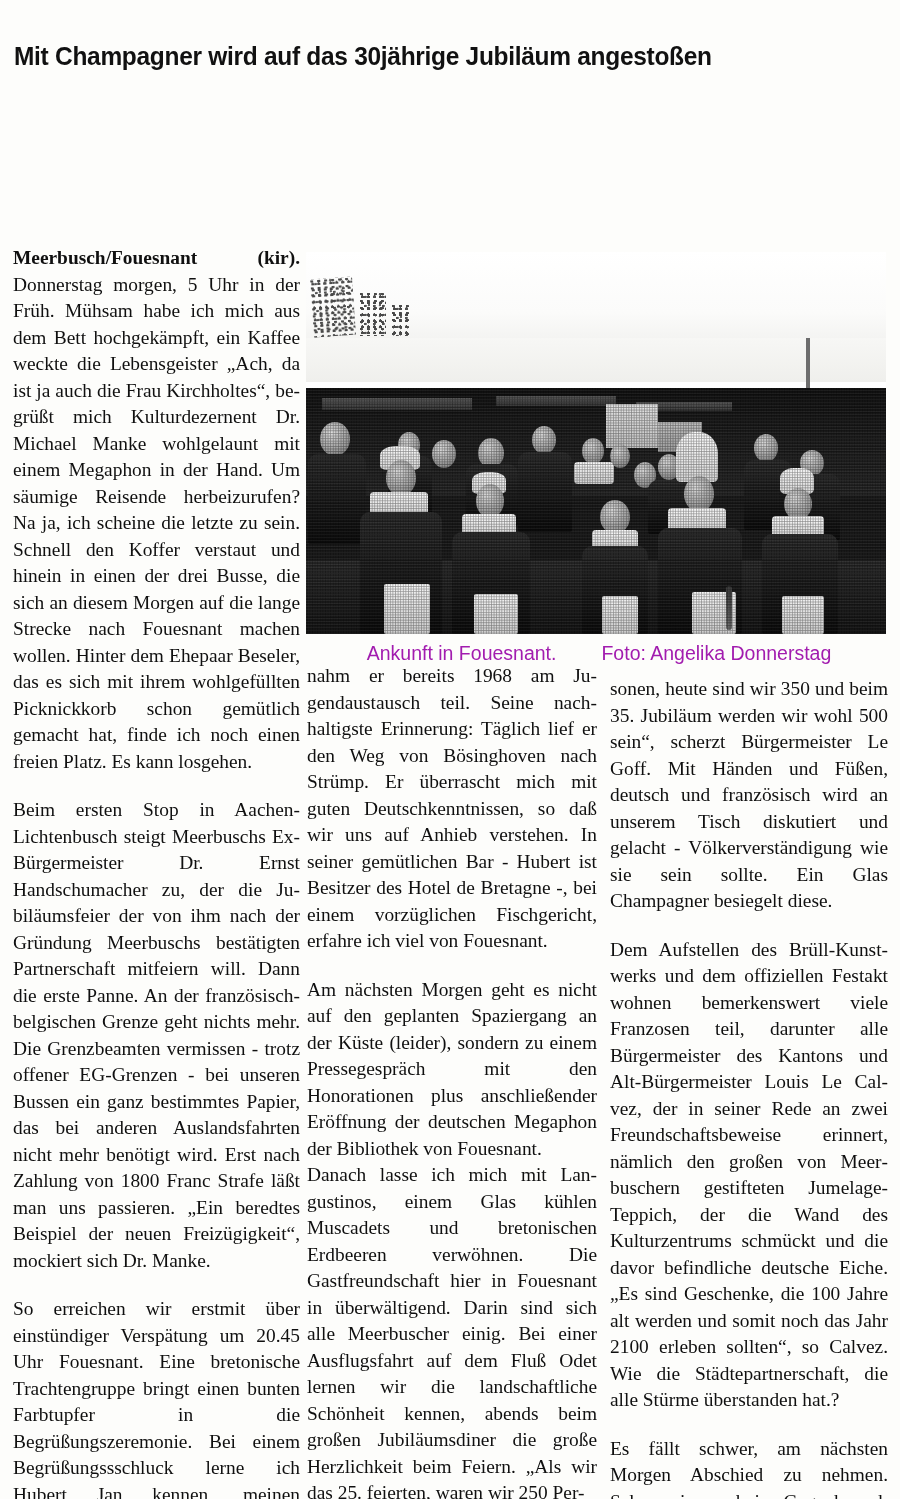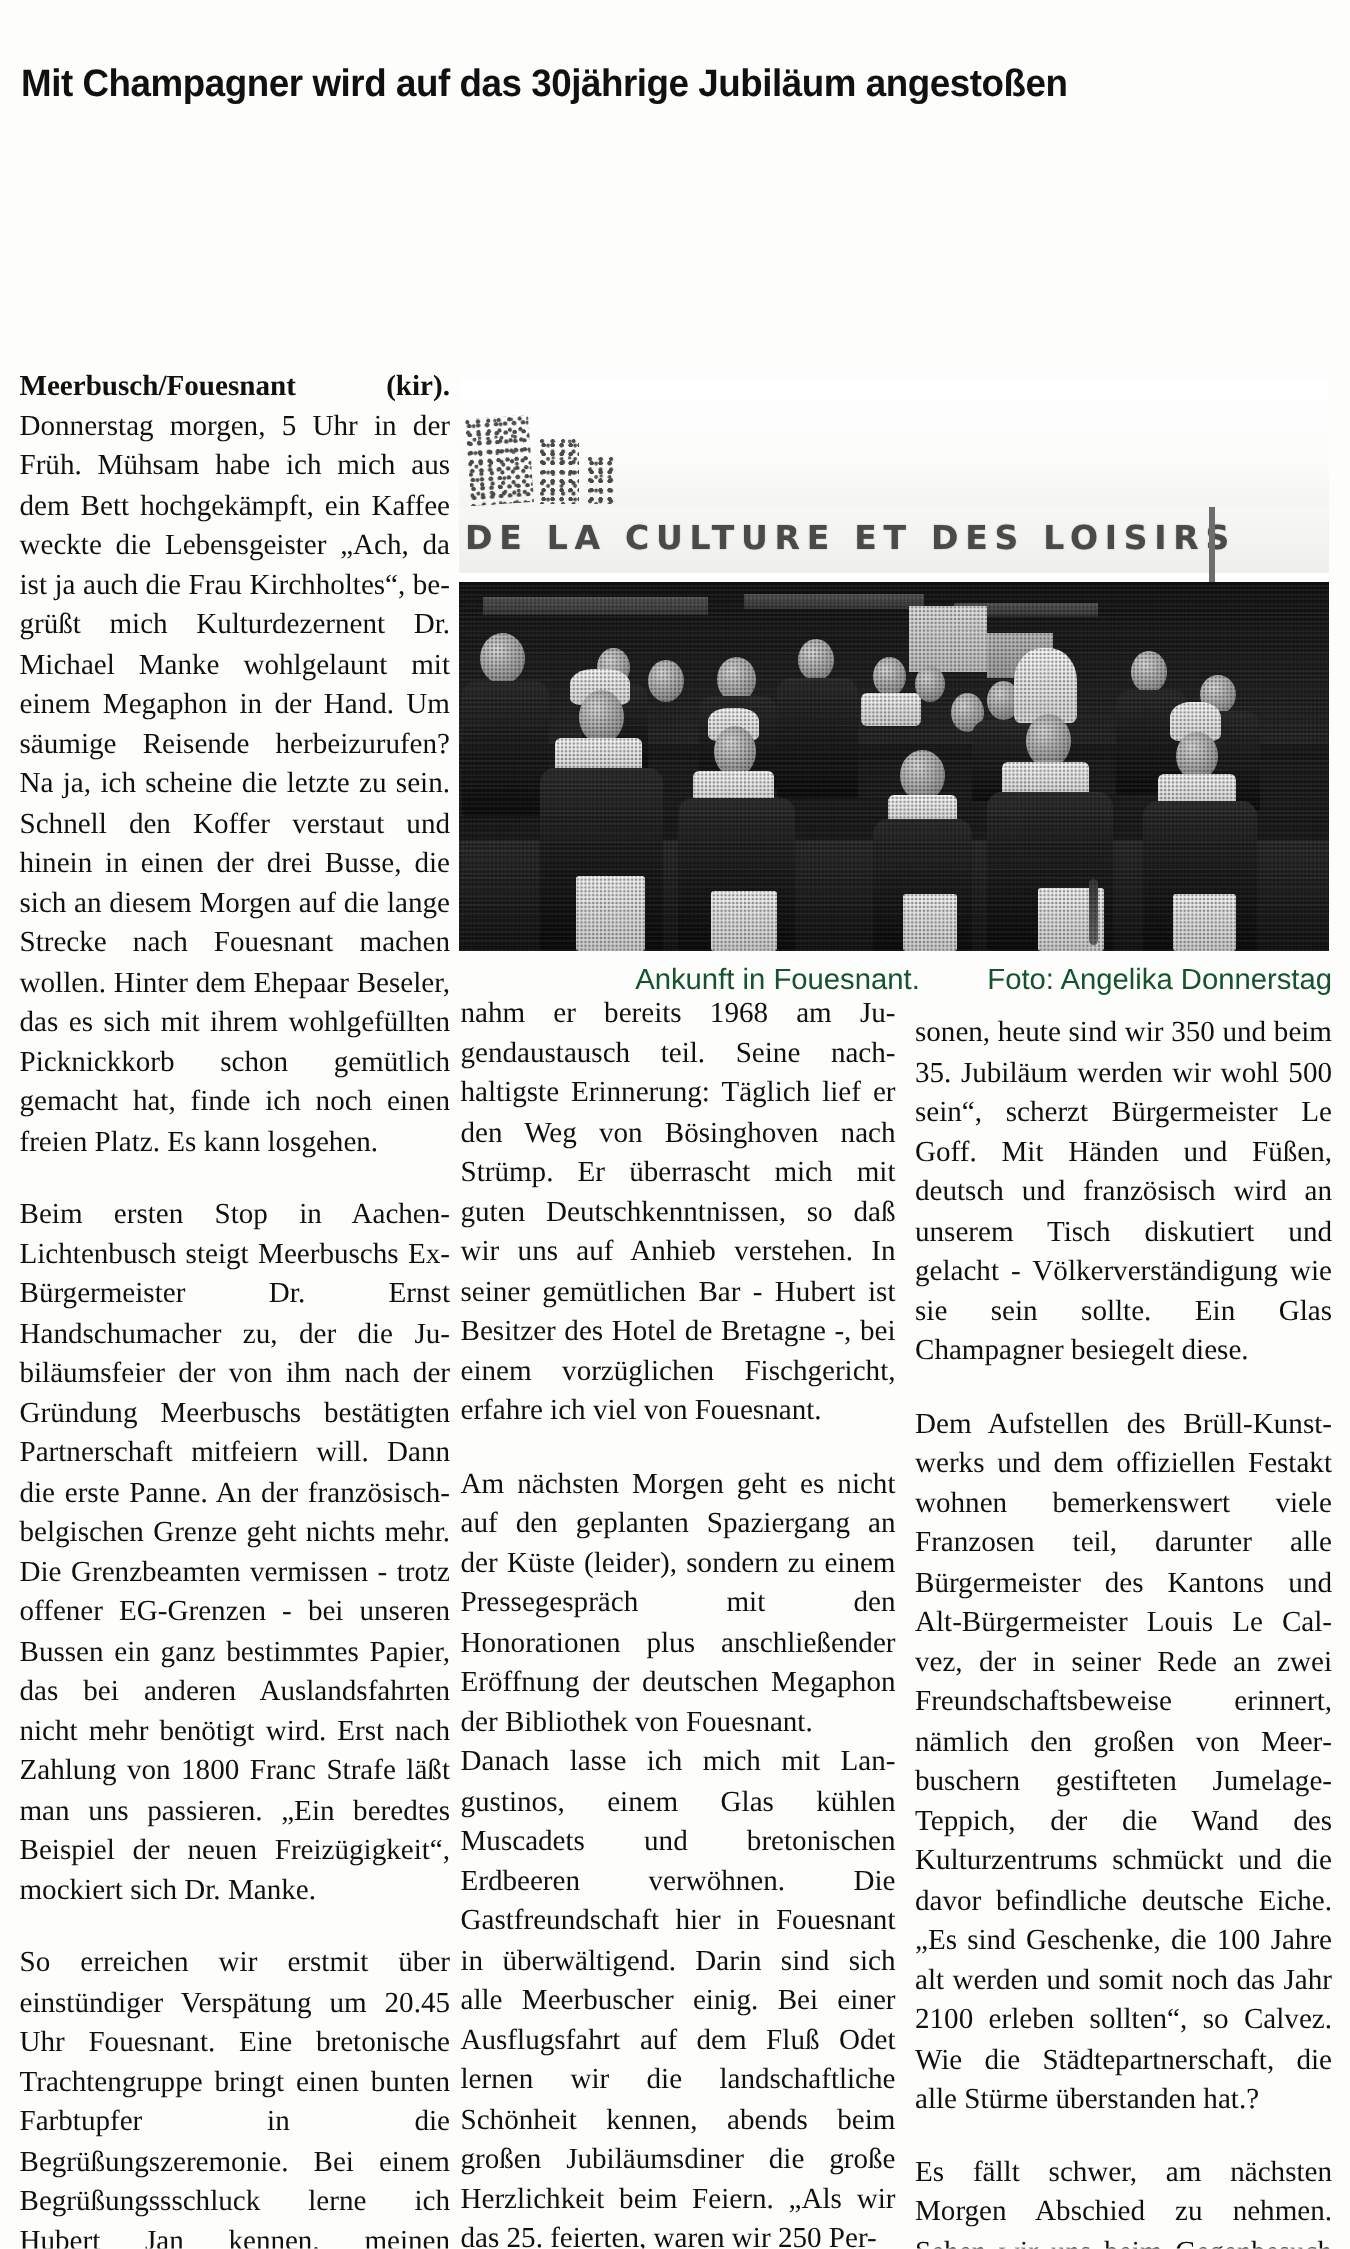--- a/index.html
+++ b/index.html
@@ -180,24 +180,24 @@
   .grain{
     position:absolute;inset:0;
     background-image:
       repeating-linear-gradient(0deg, rgba(255,255,255,.05) 0 1px, transparent 1px 3px);
     pointer-events:none;
   }
   
   .caption-row{
     position:absolute;
     left:310px;top:642px;width:578px;
-    display:flex;justify-content:flex-end;align-items:baseline;
+    display:flex;justify-content:center;align-items:baseline;
     font-family:"Liberation Sans", sans-serif;
     font-size:19.5px;
-    color:#14532d;
+    color:#a21caf;
     gap:45px;
   }
   .caption-credit{font-family:"Liberation Sans", sans-serif;}
 </style>
 </head>
 <body>
 
 <div class="page">
 
   <div class="kicker">Mit Champagner wird auf das 30jährige Jubiläum angestoßen</div>
@@ -205,21 +205,20 @@
 
   <div class="photo-wrap">
 
     <div class="photo-top">
       <div class="foliage f1"></div>
       <div class="foliage f2"></div>
       <div class="foliage f3"></div>
     </div>
 
     <div class="sign-band"></div>
-    <div class="sign-text">DE LA CULTURE ET DES LOISIRS</div>
     <div class="sign-pole"></div>
 
     <div class="photo-body">
       <div class="bg-building"></div>
       <div class="bg-window bw1"></div>
       <div class="bg-window bw2"></div>
       <div class="bg-window bw3"></div>
       <div class="bw-bright"></div>
       <div class="bw-bright2"></div>
       <div class="ground"></div>

